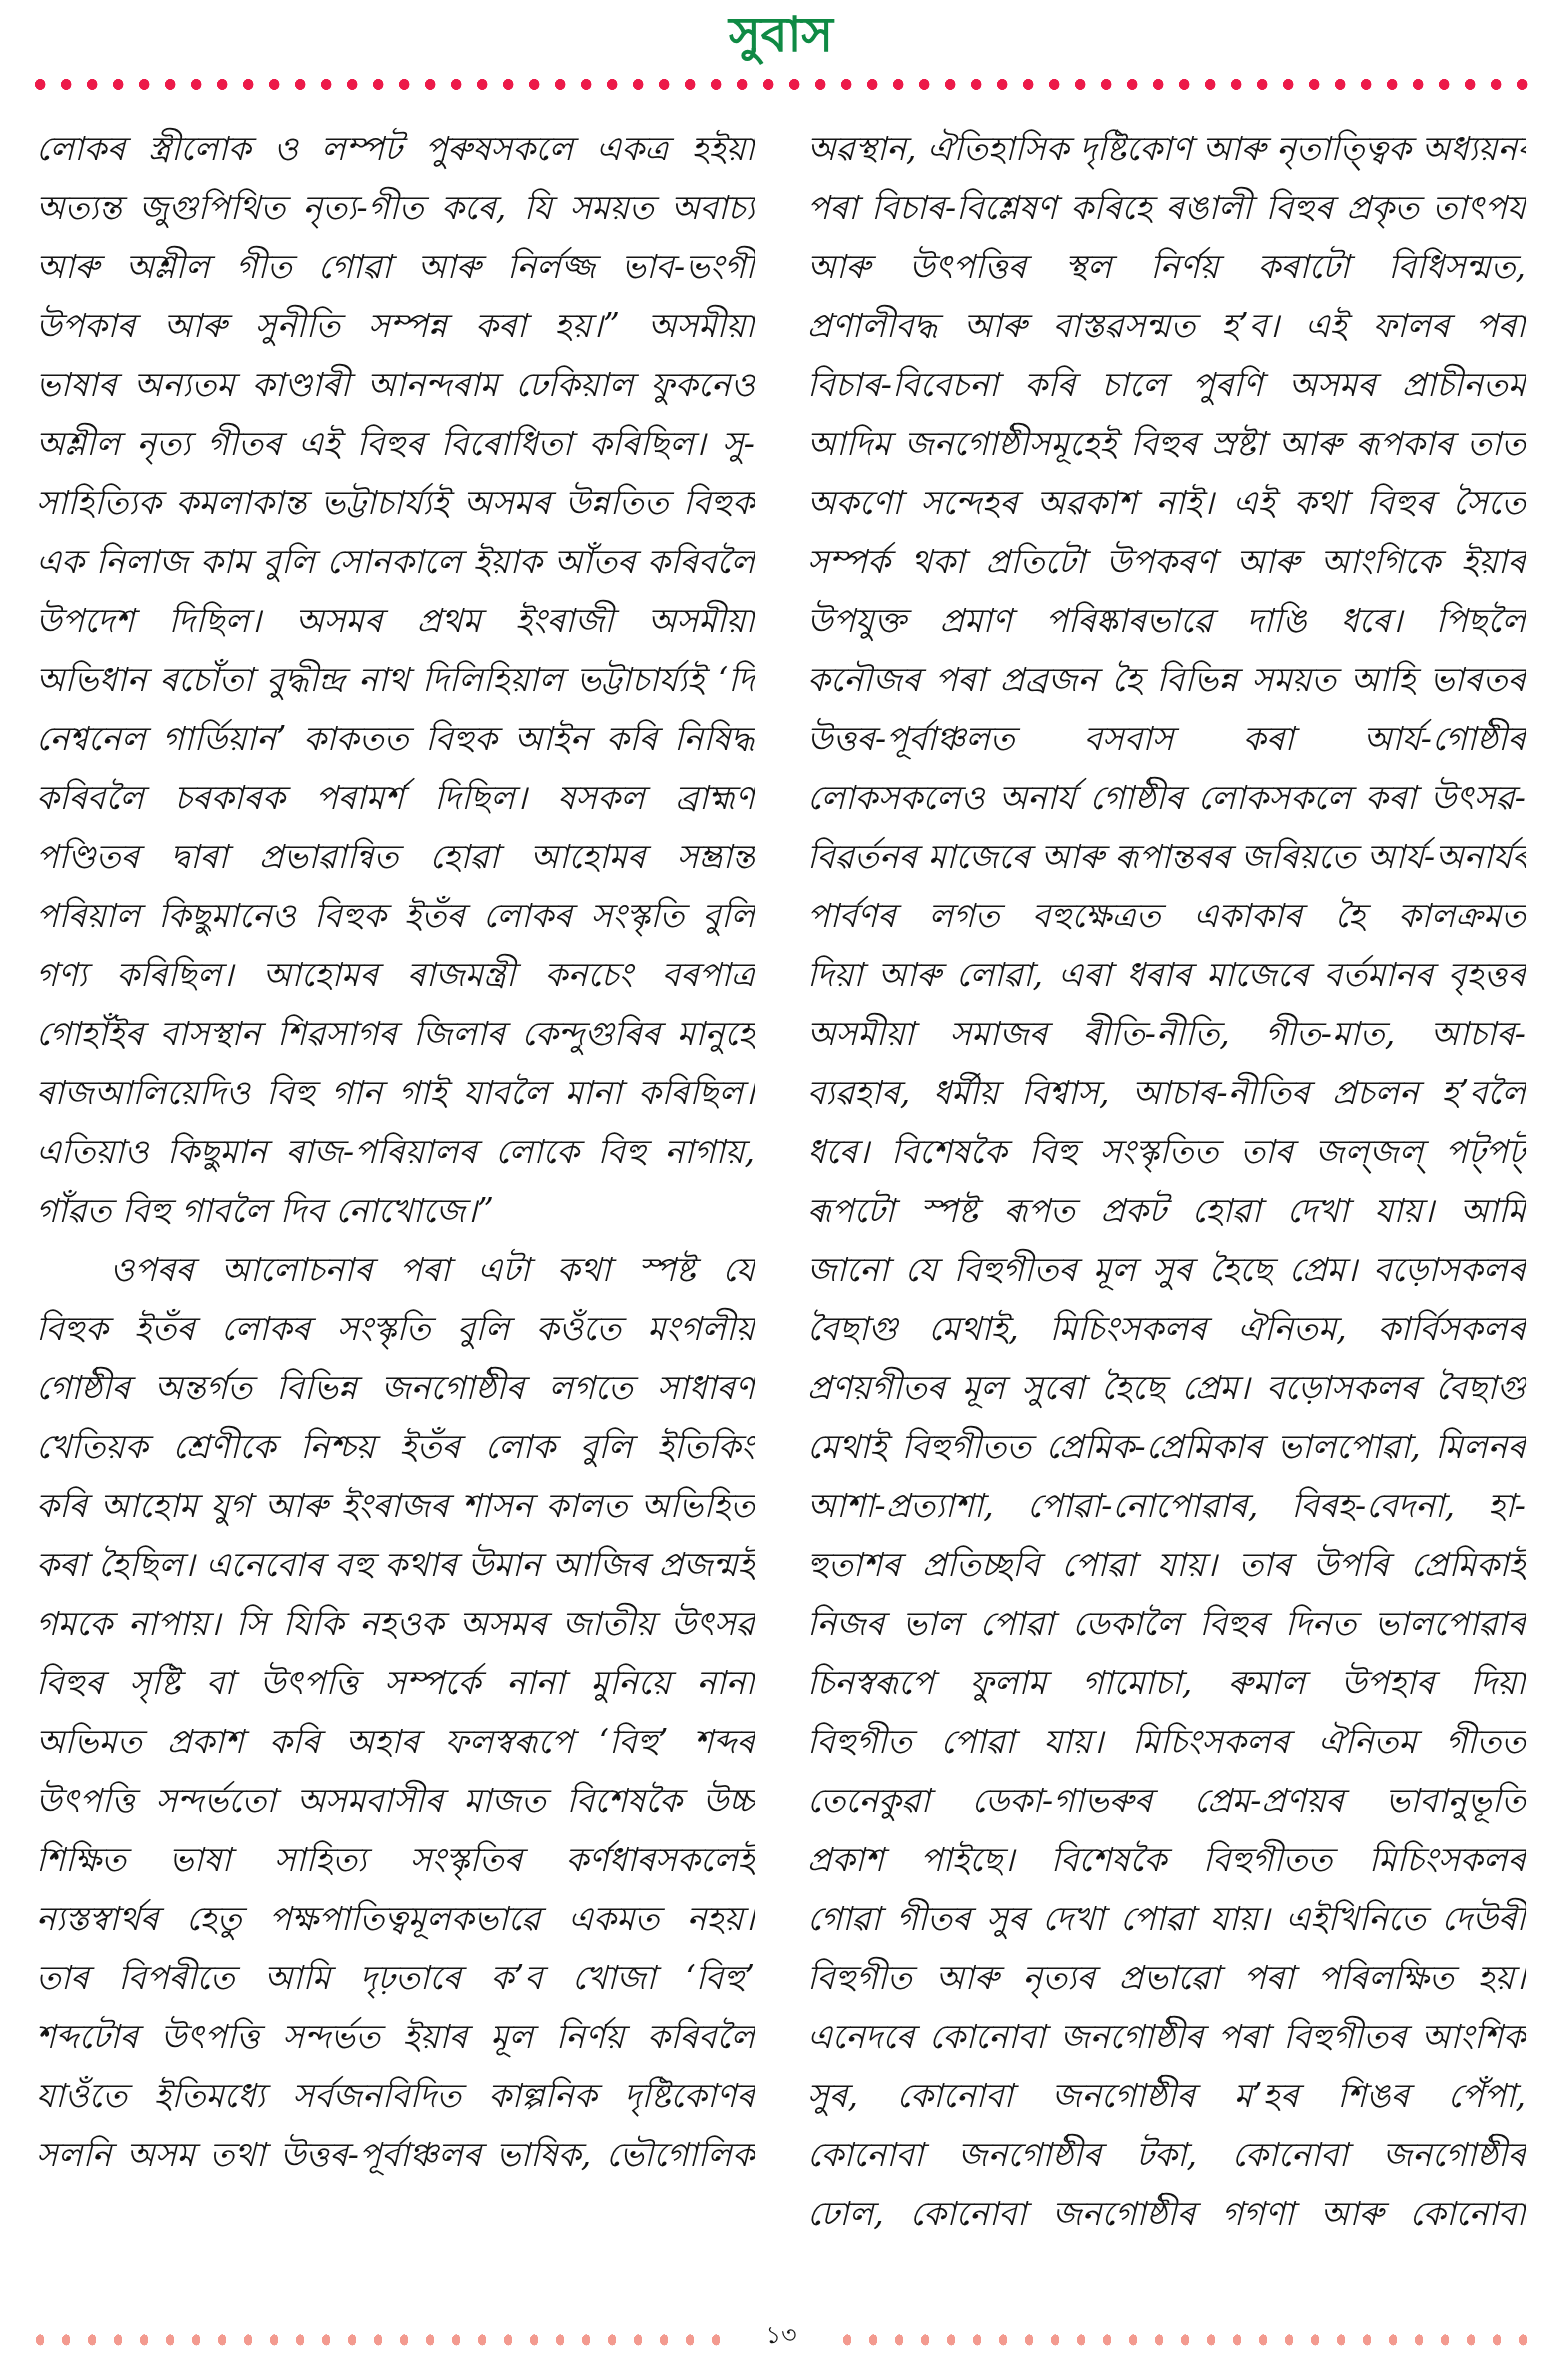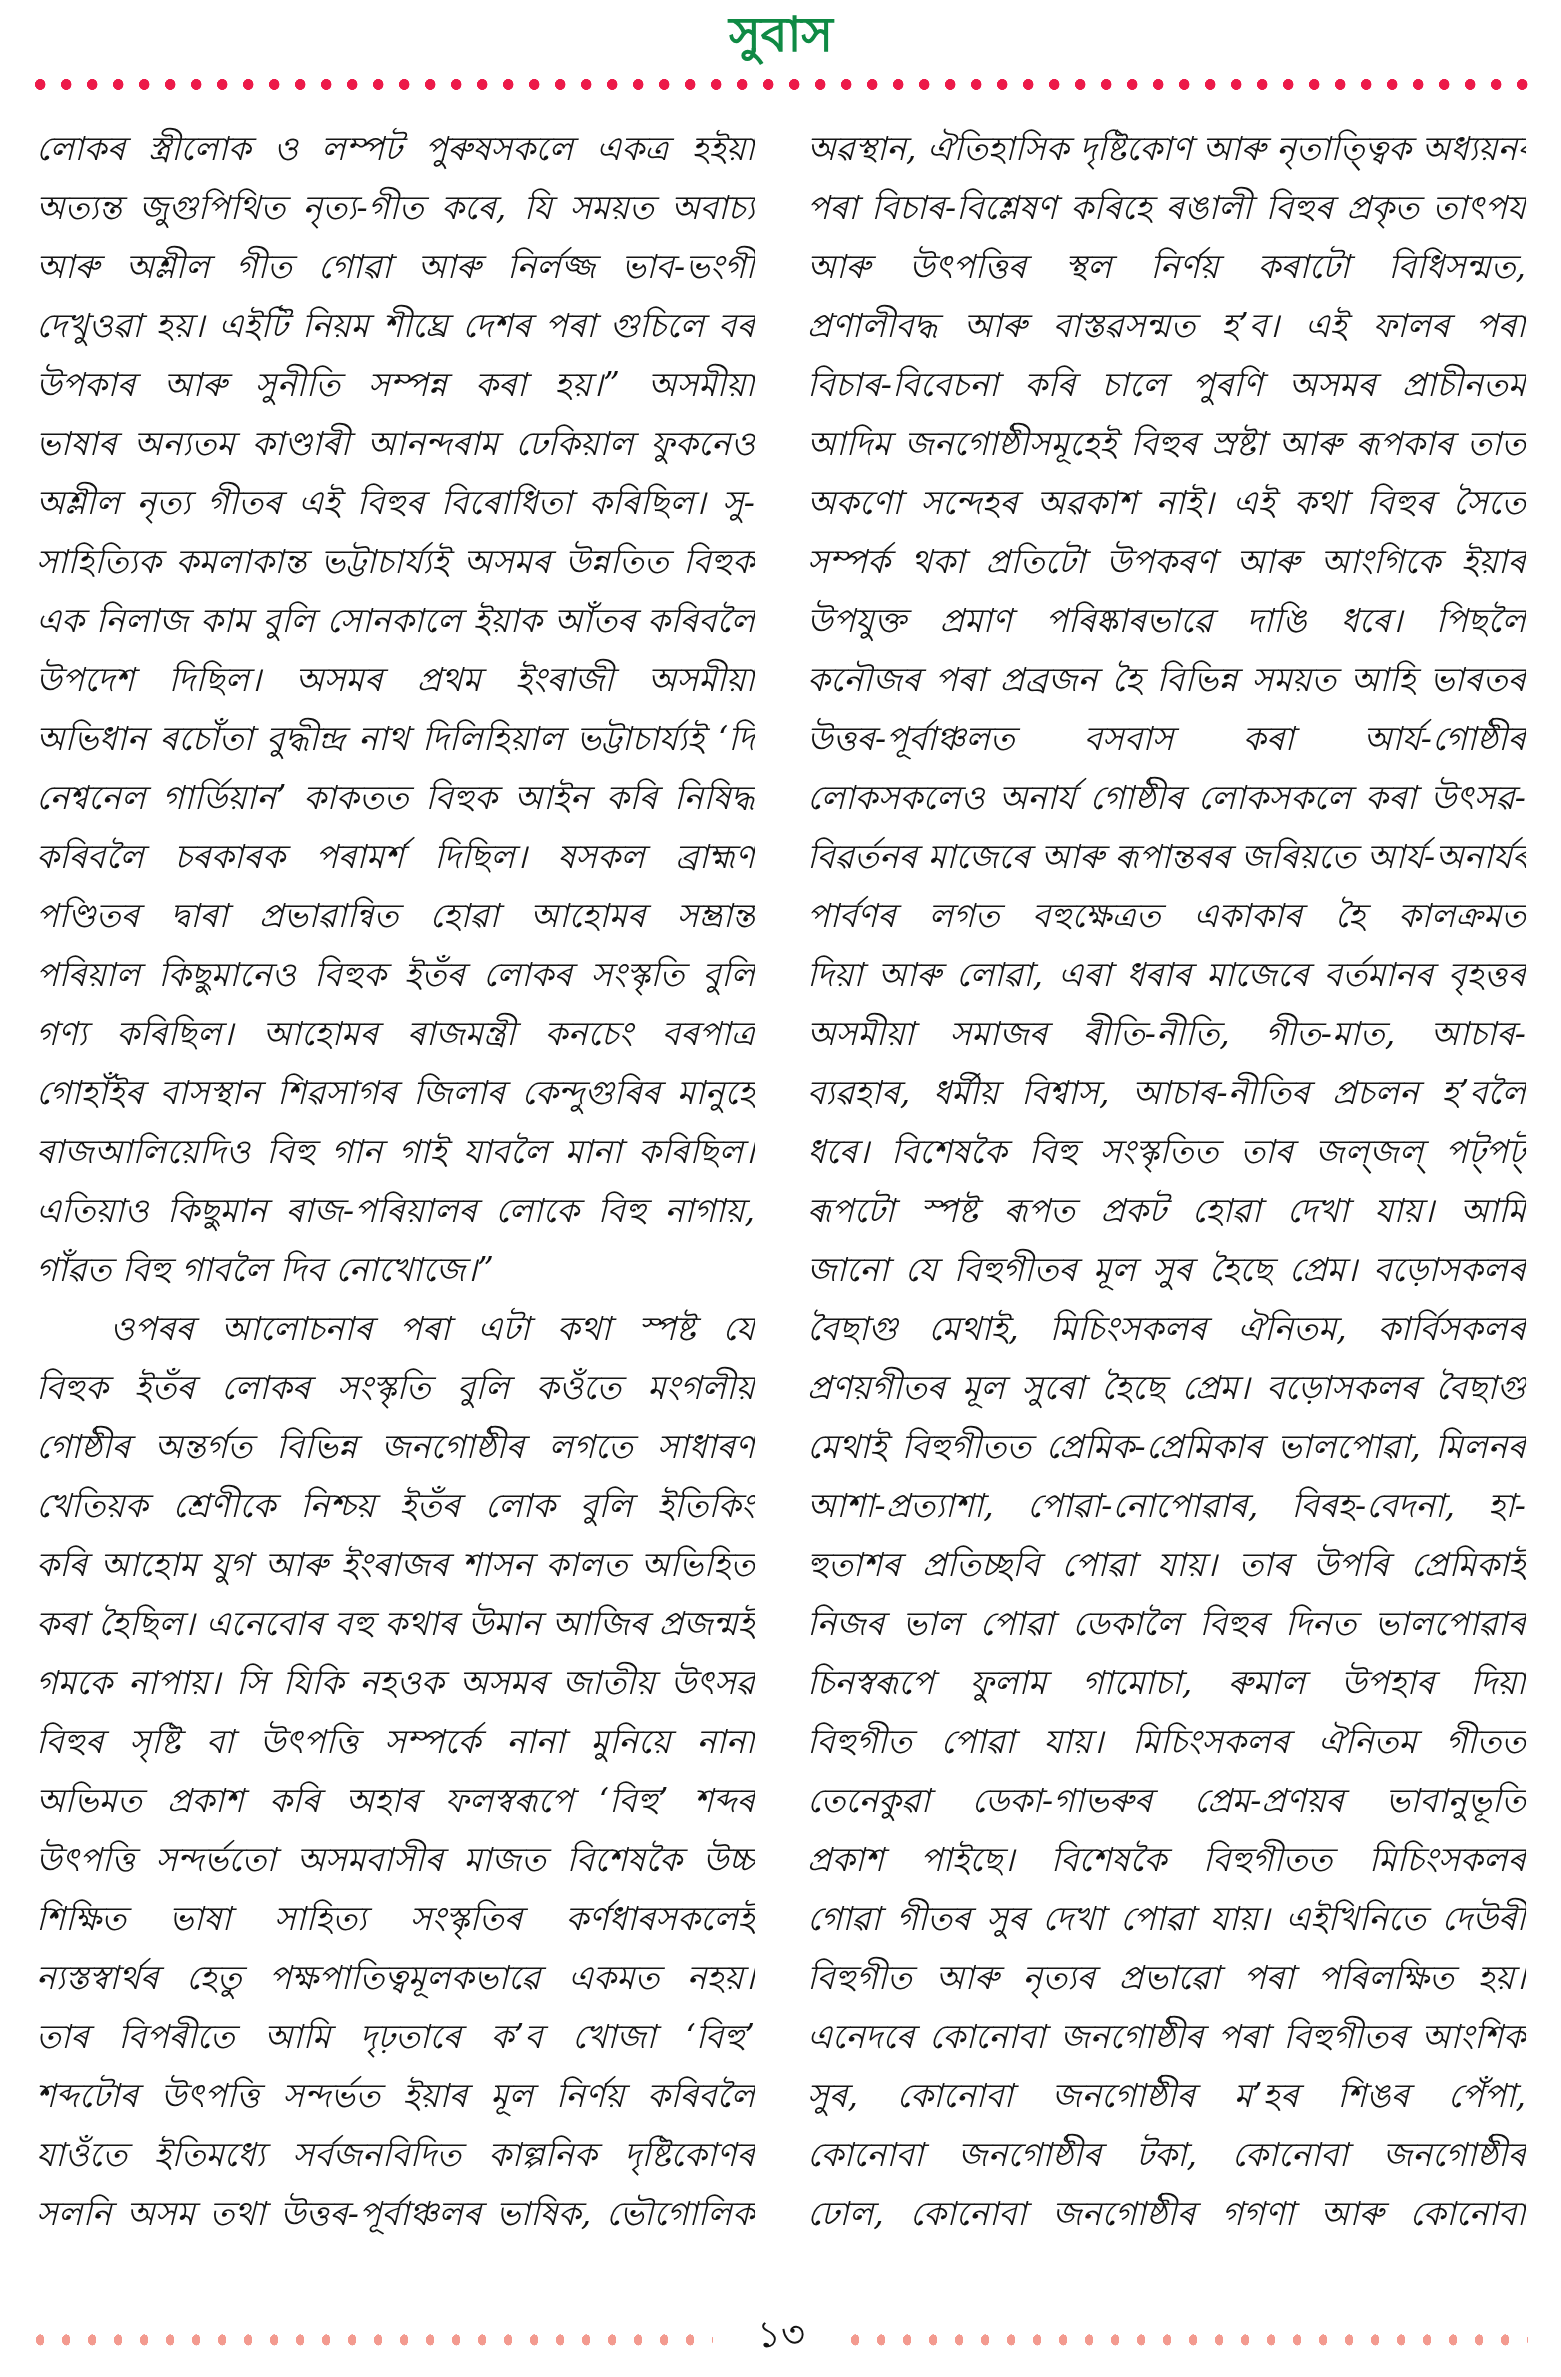--- a/index.html
+++ b/index.html
@@ -59,42 +59,41 @@
     display: flex;
     align-items: center;
   }
   .dotted-bottom {
     flex: 1 1 0;
     background-image: radial-gradient(ellipse 4.3px 5.9px at 6.2px 6.2px, #F39A8F 96%, rgba(0,0,0,0) 100%);
     background-size: 26px 12.5px;
   }
   .page-number {
     margin: 0 44px;
-    font-size: 37px;
+    font-size: 24px;
     line-height: 34px;
     color: #141414;
     font-family: Liberation Sans, sans-serif;
     transform: translateY(-4.7px);
   }
 </style>
 </head>
 <body>
 
 <div class="page">
 
   <h1 class="page-title">সুবাস</h1>
 
   <div class="dotted dotted-top"></div>
 
   <div class="content">
     <div class="column">
         <div class="text-line">লোকৰ স্ত্ৰীলোক ও লম্পট পুৰুষসকলে একত্ৰ হইয়া</div>
         <div class="text-line">অত্যন্ত জুগুপিথিত নৃত্য-গীত কৰে, যি সময়ত অবাচ্য</div>
         <div class="text-line">আৰু অশ্লীল গীত গোৱা আৰু নিৰ্লজ্জ ভাব-ভংগী</div>
-        <div class="text-line">দেখুওৱা হয়। এইটি নিয়ম শীঘ্ৰে দেশৰ পৰা গুচিলে বৰ</div>
         <div class="text-line">উপকাৰ আৰু সুনীতি সম্পন্ন কৰা হয়।” অসমীয়া</div>
         <div class="text-line">ভাষাৰ অন্যতম কাণ্ডাৰী আনন্দৰাম ঢেকিয়াল ফুকনেও</div>
         <div class="text-line">অশ্লীল নৃত্য গীতৰ এই বিহুৰ বিৰোধিতা কৰিছিল। সু-</div>
         <div class="text-line">সাহিত্যিক কমলাকান্ত ভট্টাচাৰ্য্যই অসমৰ উন্নতিত বিহুক</div>
         <div class="text-line">এক নিলাজ কাম বুলি সোনকালে ইয়াক আঁতৰ কৰিবলৈ</div>
         <div class="text-line">উপদেশ দিছিল। অসমৰ প্ৰথম ইংৰাজী অসমীয়া</div>
         <div class="text-line">অভিধান ৰচোঁতা বুদ্ধীন্দ্ৰ নাথ দিলিহিয়াল ভট্টাচাৰ্য্যই ‘দি</div>
         <div class="text-line">নেশ্বনেল গাৰ্ডিয়ান’ কাকতত বিহুক আইন কৰি নিষিদ্ধ</div>
         <div class="text-line">কৰিবলৈ চৰকাৰক পৰামৰ্শ দিছিল। ষসকল ব্ৰাহ্মণ</div>
         <div class="text-line">পণ্ডিতৰ দ্বাৰা প্ৰভাৱান্বিত হোৱা আহোমৰ সম্ভ্ৰান্ত</div>

